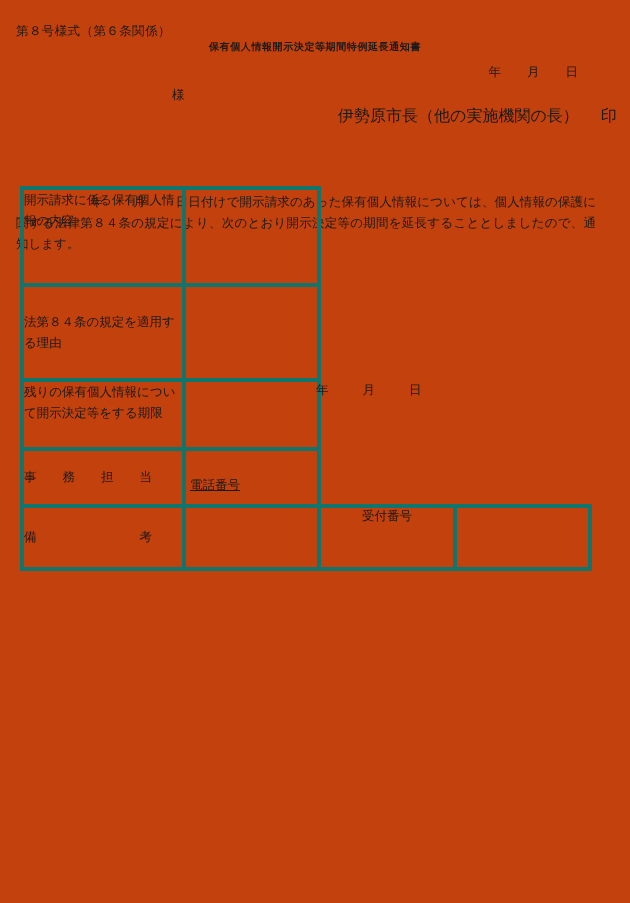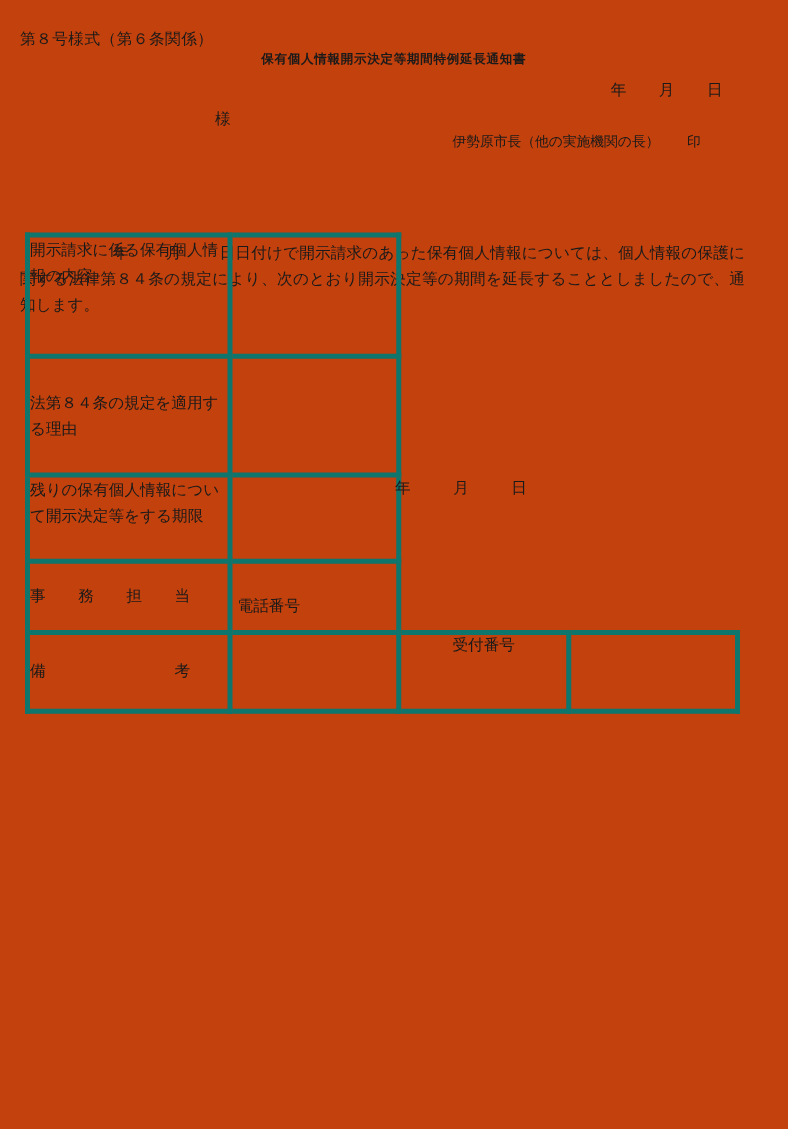--- a/index.html
+++ b/index.html
@@ -51,23 +51,23 @@
   .date-line-top .g { display: inline-block; width: 26px; }
 
   .addressee {
     position: absolute;
     left: 172px;
     top: 87px;
     font-size: 12.5px;
   }
   .issuer {
     position: absolute;
-    left: 362px;
+    left: 338px;
     top: 106px;
-    font-size: 11px;
+    font-size: 16px;
     white-space: nowrap;
   }
   .issuer .seal { display: inline-block; margin-left: 22px; }
 
   
   .body-text {
     position: absolute;
     left: 16px;
     top: 144px;
     width: 580px;
@@ -123,20 +123,21 @@
   }
   .date-slot .g { display: inline-block; width: 34px; }
 
   .cell-mid-center {
     vertical-align: middle;
   }
   .tel-label {
     display: block;
     padding-top: 26px;
     padding-left: 4px;
+    text-decoration: underline;
   }
   .cell-receipt-label {
     width: 68px;
     text-align: center;
     vertical-align: middle;
   }
   .cell-receipt-value {
     width: 124px;
   }
 </style>

